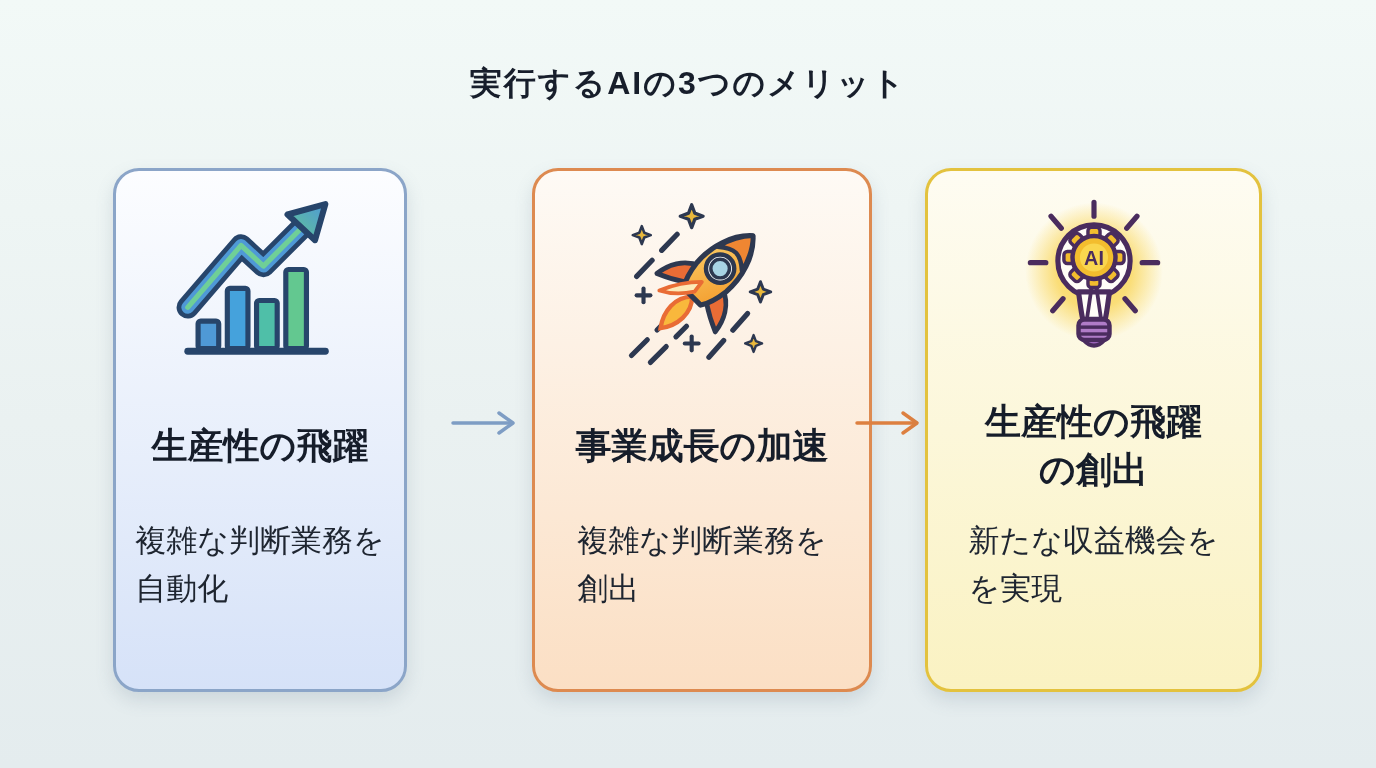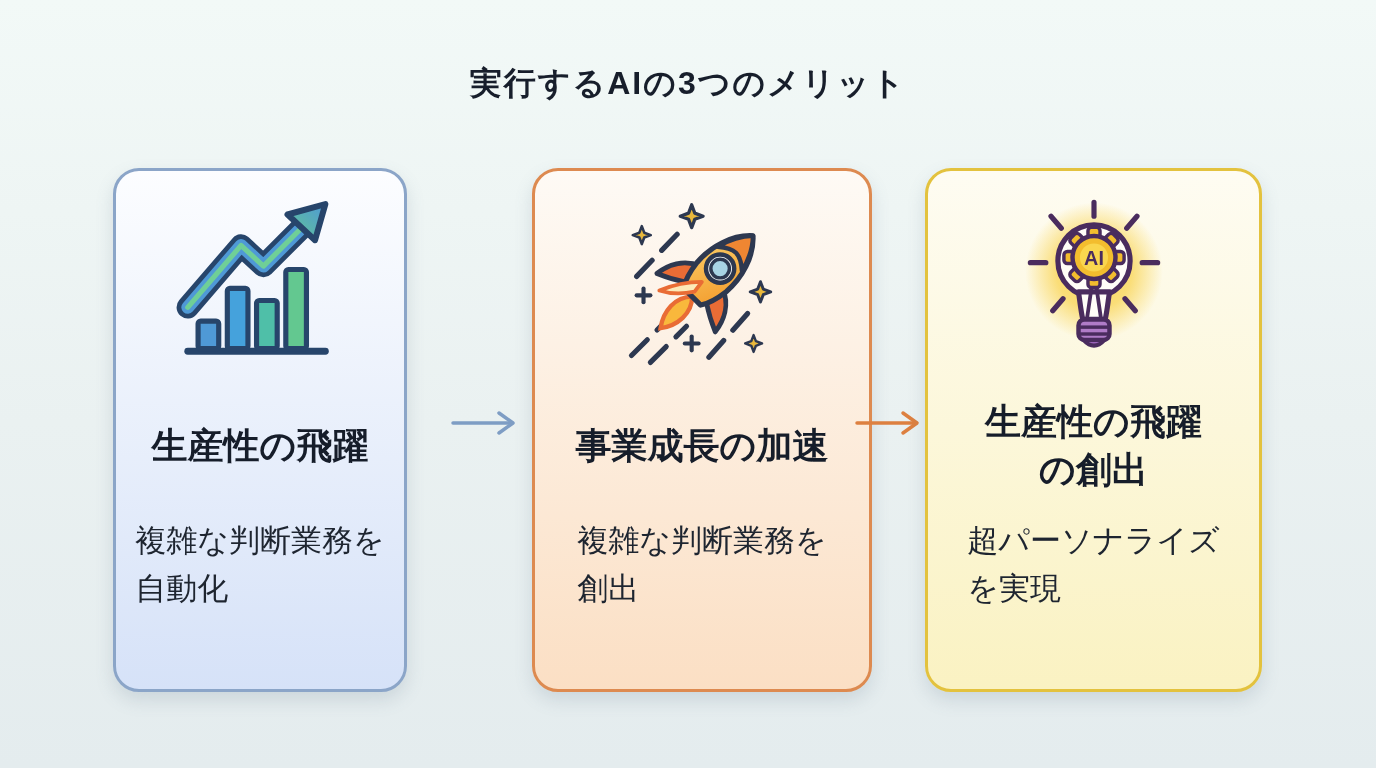--- a/index.html
+++ b/index.html
@@ -211,15 +211,15 @@
           <rect x="-3.5" y="-17.5" width="7" height="8" rx="2" transform="rotate(315)"></rect>
         </g>
         <circle r="12.5" fill="#f3bd2e" stroke="#4a2c5e" stroke-width="2.6"></circle>
         <circle r="8.2" fill="#fad64e"></circle>
         <text x="0" y="4.2" text-anchor="middle" font-size="11.5" font-weight="bold" fill="#4a2c5e" font-family="Liberation Sans, DejaVu Sans, sans-serif">AI</text>
       </g>
     </svg>
   </div>
   <div class="card-title">生産性の飛躍
 の創出</div>
-  <div class="card-body">超パーソナライズ
+  <div class="card-body">新たな収益機会を
 を実現</div>
 </section>
 
 </body></html>

